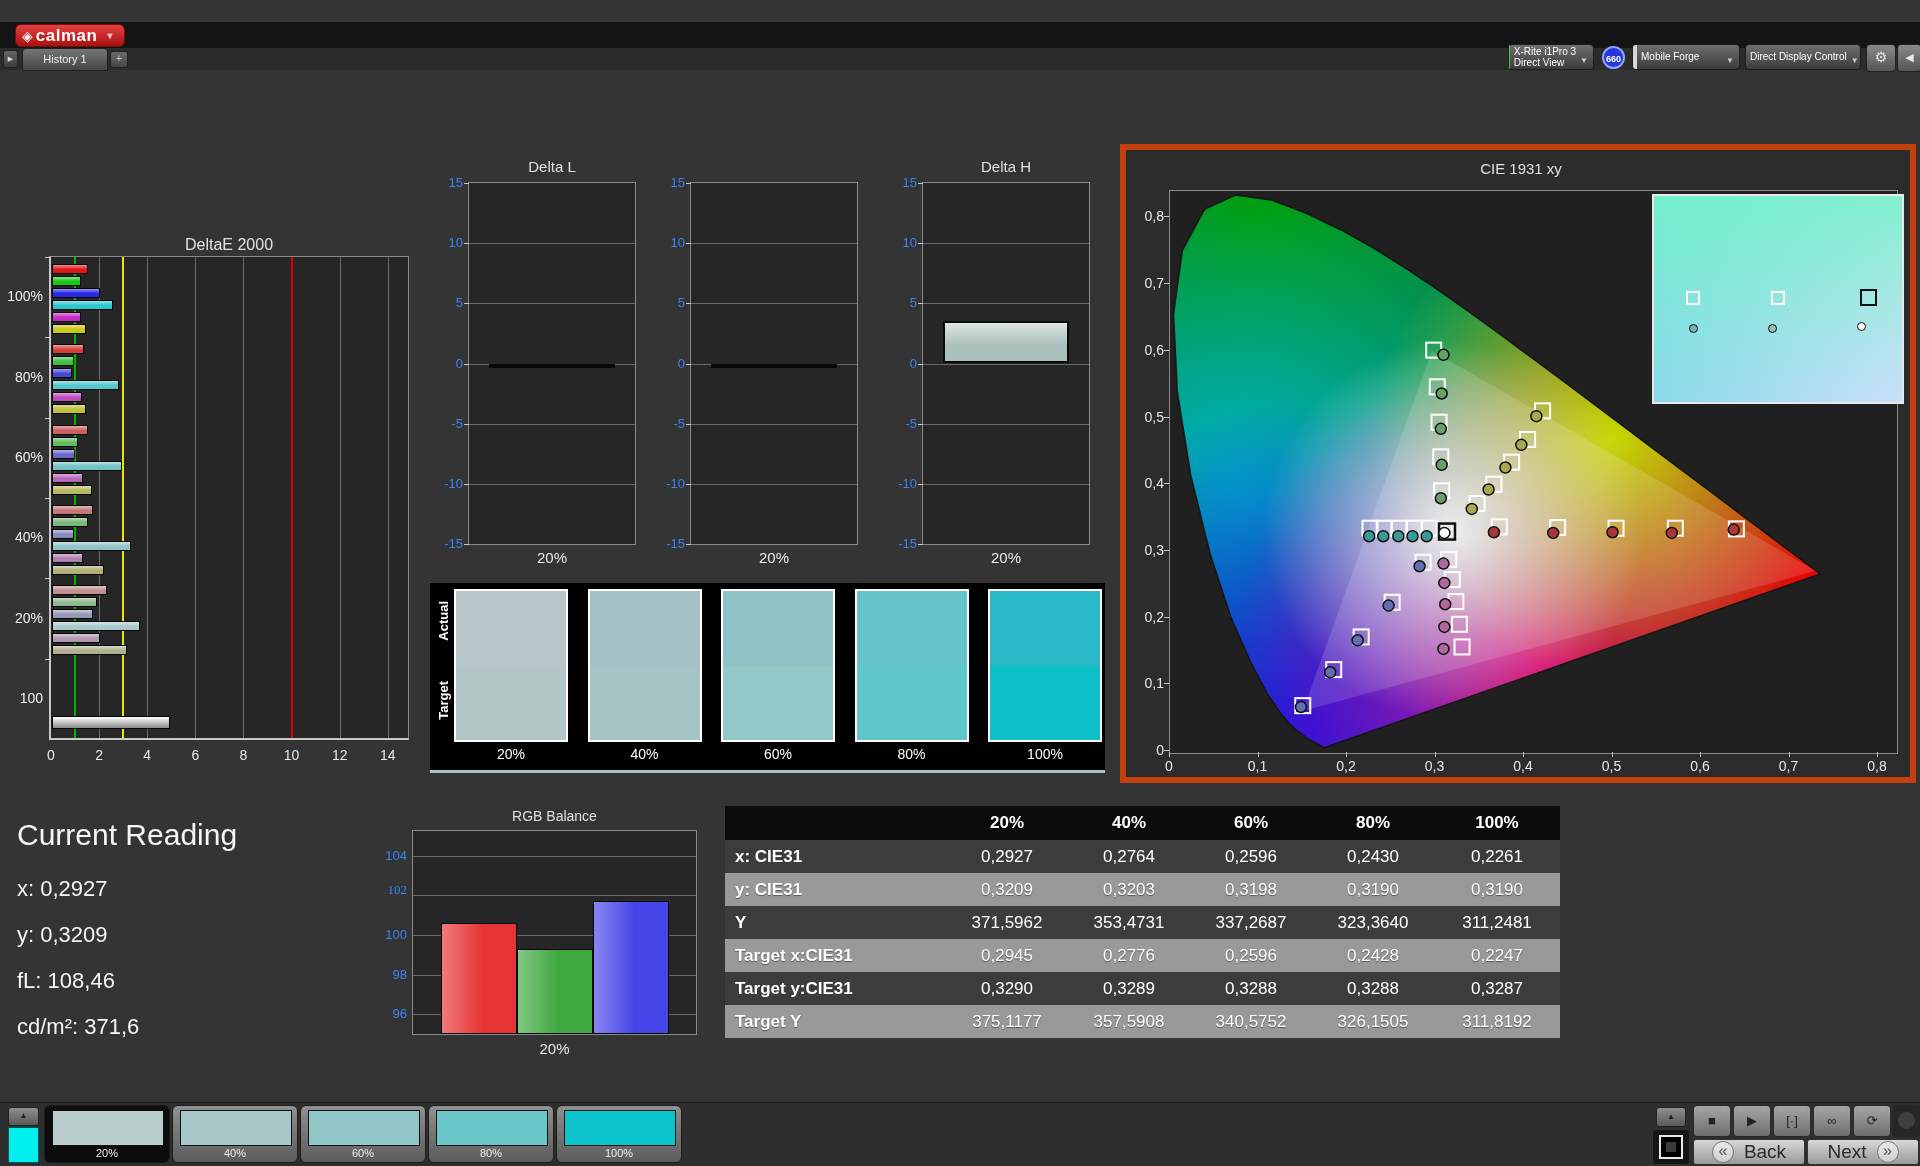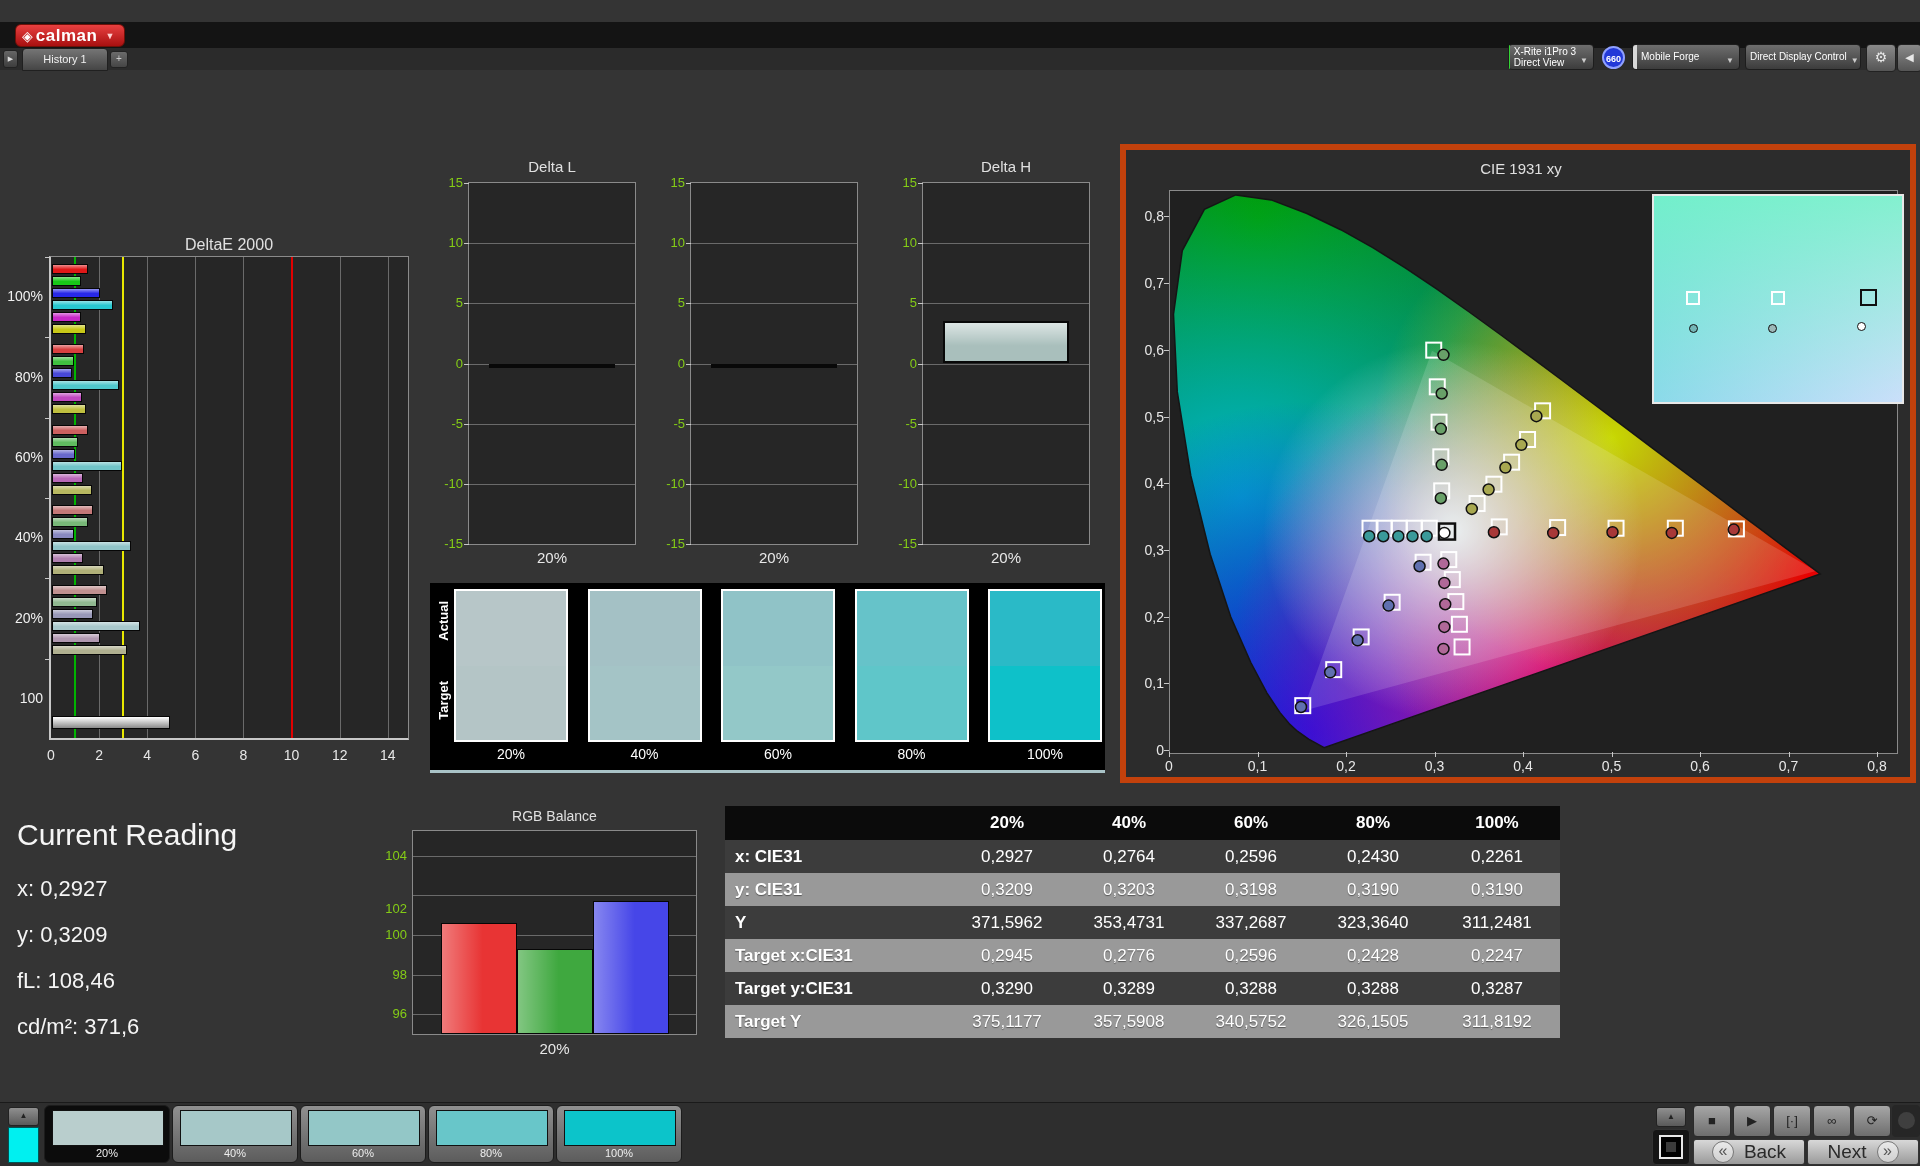--- a/index.html
+++ b/index.html
@@ -38,21 +38,21 @@
     color:#fff;font-size:9px;font-weight:bold;text-align:center;line-height:22px;box-sizing:border-box;}
   .sqbtn{top:44px;height:26px;background:linear-gradient(#8a8a8a,#555);border:1px solid #222;border-radius:4px;
     color:#e8e8e8;text-align:center;}
   
   .chart-title{color:#e0e0e0;font-size:16px;text-align:center;}
   .plot{background:#262626;border:1px solid #8a8a8a;box-sizing:border-box;}
   .vgrid{position:absolute;top:0;bottom:0;width:1px;background:#6a6a6a;}
   .hgrid{position:absolute;left:0;right:0;height:1px;background:#6a6a6a;}
   .vref{position:absolute;top:0;bottom:0;width:2px;}
   .xtick{position:absolute;color:#e8e8e8;font-size:14px;text-align:center;}
-  .ytick{position:absolute;left:-40px;width:34px;color:#84cc16;font-size:13px;text-align:right;}
+  .ytick{position:absolute;left:-40px;width:34px;color:#3b82f6;font-size:13px;text-align:right;}
   .de-glabel{position:absolute;left:-58px;width:50px;color:#f0f0f0;font-size:14px;text-align:right;}
   .de-bar{position:absolute;border:1px solid #060606;box-sizing:border-box;}
   .delta-bar{position:absolute;left:20px;width:126px;border:2px solid #080808;box-sizing:border-box;}
   .rgb-bar{position:absolute;border:1px solid #060606;box-sizing:border-box;}
   .xlabel{color:#e8e8e8;font-size:15px;text-align:center;}
   
   #swatch-panel{left:430px;top:583px;width:675px;height:190px;background:#000;border-bottom:3px solid #a9c3c7;box-sizing:border-box;}
   .sw-item{position:absolute;top:6px;width:114px;height:153px;border:2px solid #fff;box-sizing:border-box;}
   .sw-label{position:absolute;top:163px;width:114px;text-align:center;color:#fff;font-size:14px;}
   .sw-side{position:absolute;left:6px;color:#fff;font-size:13px;font-weight:bold;writing-mode:vertical-rl;transform:rotate(180deg);}
@@ -477,21 +477,21 @@
   <div class="cr-line abs" style="top:876px;"><span>x:</span> <span>0,2927</span></div>
   <div class="cr-line abs" style="top:922px;"><span>y:</span> <span>0,3209</span></div>
   <div class="cr-line abs" style="top:968px;"><span>fL:</span> <span>108,46</span></div>
   <div class="cr-line abs" style="top:1014px;"><span>cd/m²:</span> <span>371,6</span></div>
 
   <div class="chart-title abs" style="left:412px;top:808px;width:285px;font-size:14px;">RGB Balance</div>
   <div id="rgb-plot" class="plot abs" style="left:412px;top:830px;width:285px;height:205px;">
       <div class="hgrid" style="top: 24.7561px;"></div>
       <div class="ytick" style="top: 16.7561px;">104</div>
       <div class="hgrid" style="top: 64.3659px;"></div>
-      <div class="ytick" style="top: 70px;">102</div>
+      <div class="ytick" style="top: 51px; font-family: Liberation Serif, serif;">102</div>
       <div class="hgrid" style="top: 103.976px;"></div>
       <div class="ytick" style="top: 95.9756px;">100</div>
       <div class="hgrid" style="top: 143.585px;"></div>
       <div class="ytick" style="top: 135.585px;">98</div>
       <div class="hgrid" style="top: 183.195px;"></div>
       <div class="ytick" style="top: 175.195px;">96</div>
       <div class="rgb-bar" style="left: 28px; top: 92.0927px; width: 76px; height: 110.907px; background-color: rgb(232, 52, 52); background-image: linear-gradient(to right, rgba(255, 255, 255, 0.35), rgba(255, 255, 255, 0) 55%);"></div>
       <div class="rgb-bar" style="left: 104px; top: 117.839px; width: 76px; height: 85.161px; background-color: rgb(63, 168, 63); background-image: linear-gradient(to right, rgba(255, 255, 255, 0.35), rgba(255, 255, 255, 0) 55%);"></div>
       <div class="rgb-bar" style="left: 180px; top: 70.3073px; width: 76px; height: 132.693px; background-color: rgb(70, 70, 232); background-image: linear-gradient(to right, rgba(255, 255, 255, 0.35), rgba(255, 255, 255, 0) 55%);"></div>
     </div>

